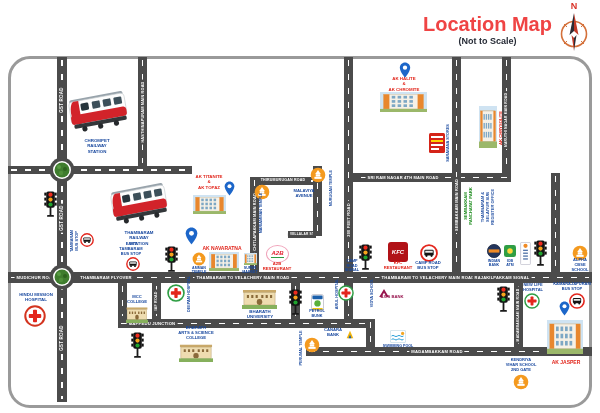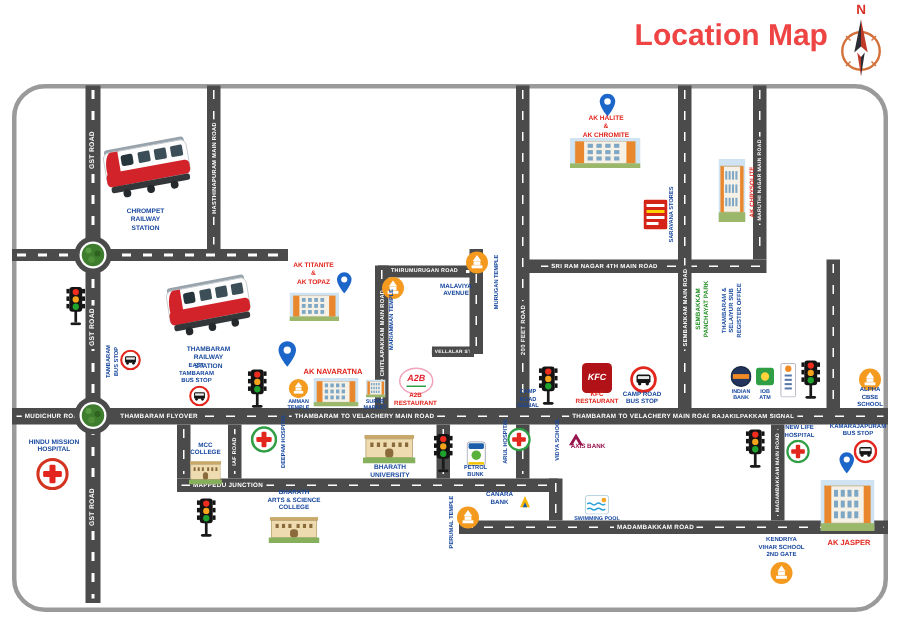--- a/index.html
+++ b/index.html
@@ -28,20 +28,21 @@
   .kfc{background:#b11217;border-radius:3px;display:flex;align-items:center;justify-content:center;}
   .kfc span{color:#fff;font-weight:700;font-size:6px;font-style:italic;}
   .a2b{background:#fff;border:1px solid #f0a3ba;border-radius:50%;display:flex;align-items:center;justify-content:center;}
   .a2b span{color:#e31e2d;font-weight:700;font-style:italic;font-size:6px;border-bottom:1px solid #2f9e44;line-height:1.1;}
 </style>
 </head>
 <body>
 
 <div class="page">
   <div class="title">Location Map</div>
+  <div class="subtitle">(Not to Scale)</div>
   <div class="compass">
     <span class="n">N</span>
     <svg width="38" height="42" viewBox="0 0 38 42">
       <circle cx="19" cy="23" r="12.5" fill="none" stroke="#d4713b" stroke-width="1.6"></circle>
       <line x1="9" y1="13" x2="12" y2="16" stroke="#d4713b" stroke-width="1"></line>
       <line x1="29" y1="13" x2="26" y2="16" stroke="#d4713b" stroke-width="1"></line>
       <line x1="9" y1="33" x2="12" y2="30" stroke="#d4713b" stroke-width="1"></line>
       <line x1="29" y1="33" x2="26" y2="30" stroke="#d4713b" stroke-width="1"></line>
       <path d="M19 2 L23.5 24 L19 20 Z" fill="#c03a28"></path>
       <path d="M19 2 L14.5 24 L19 20 Z" fill="#2c2c34"></path>

